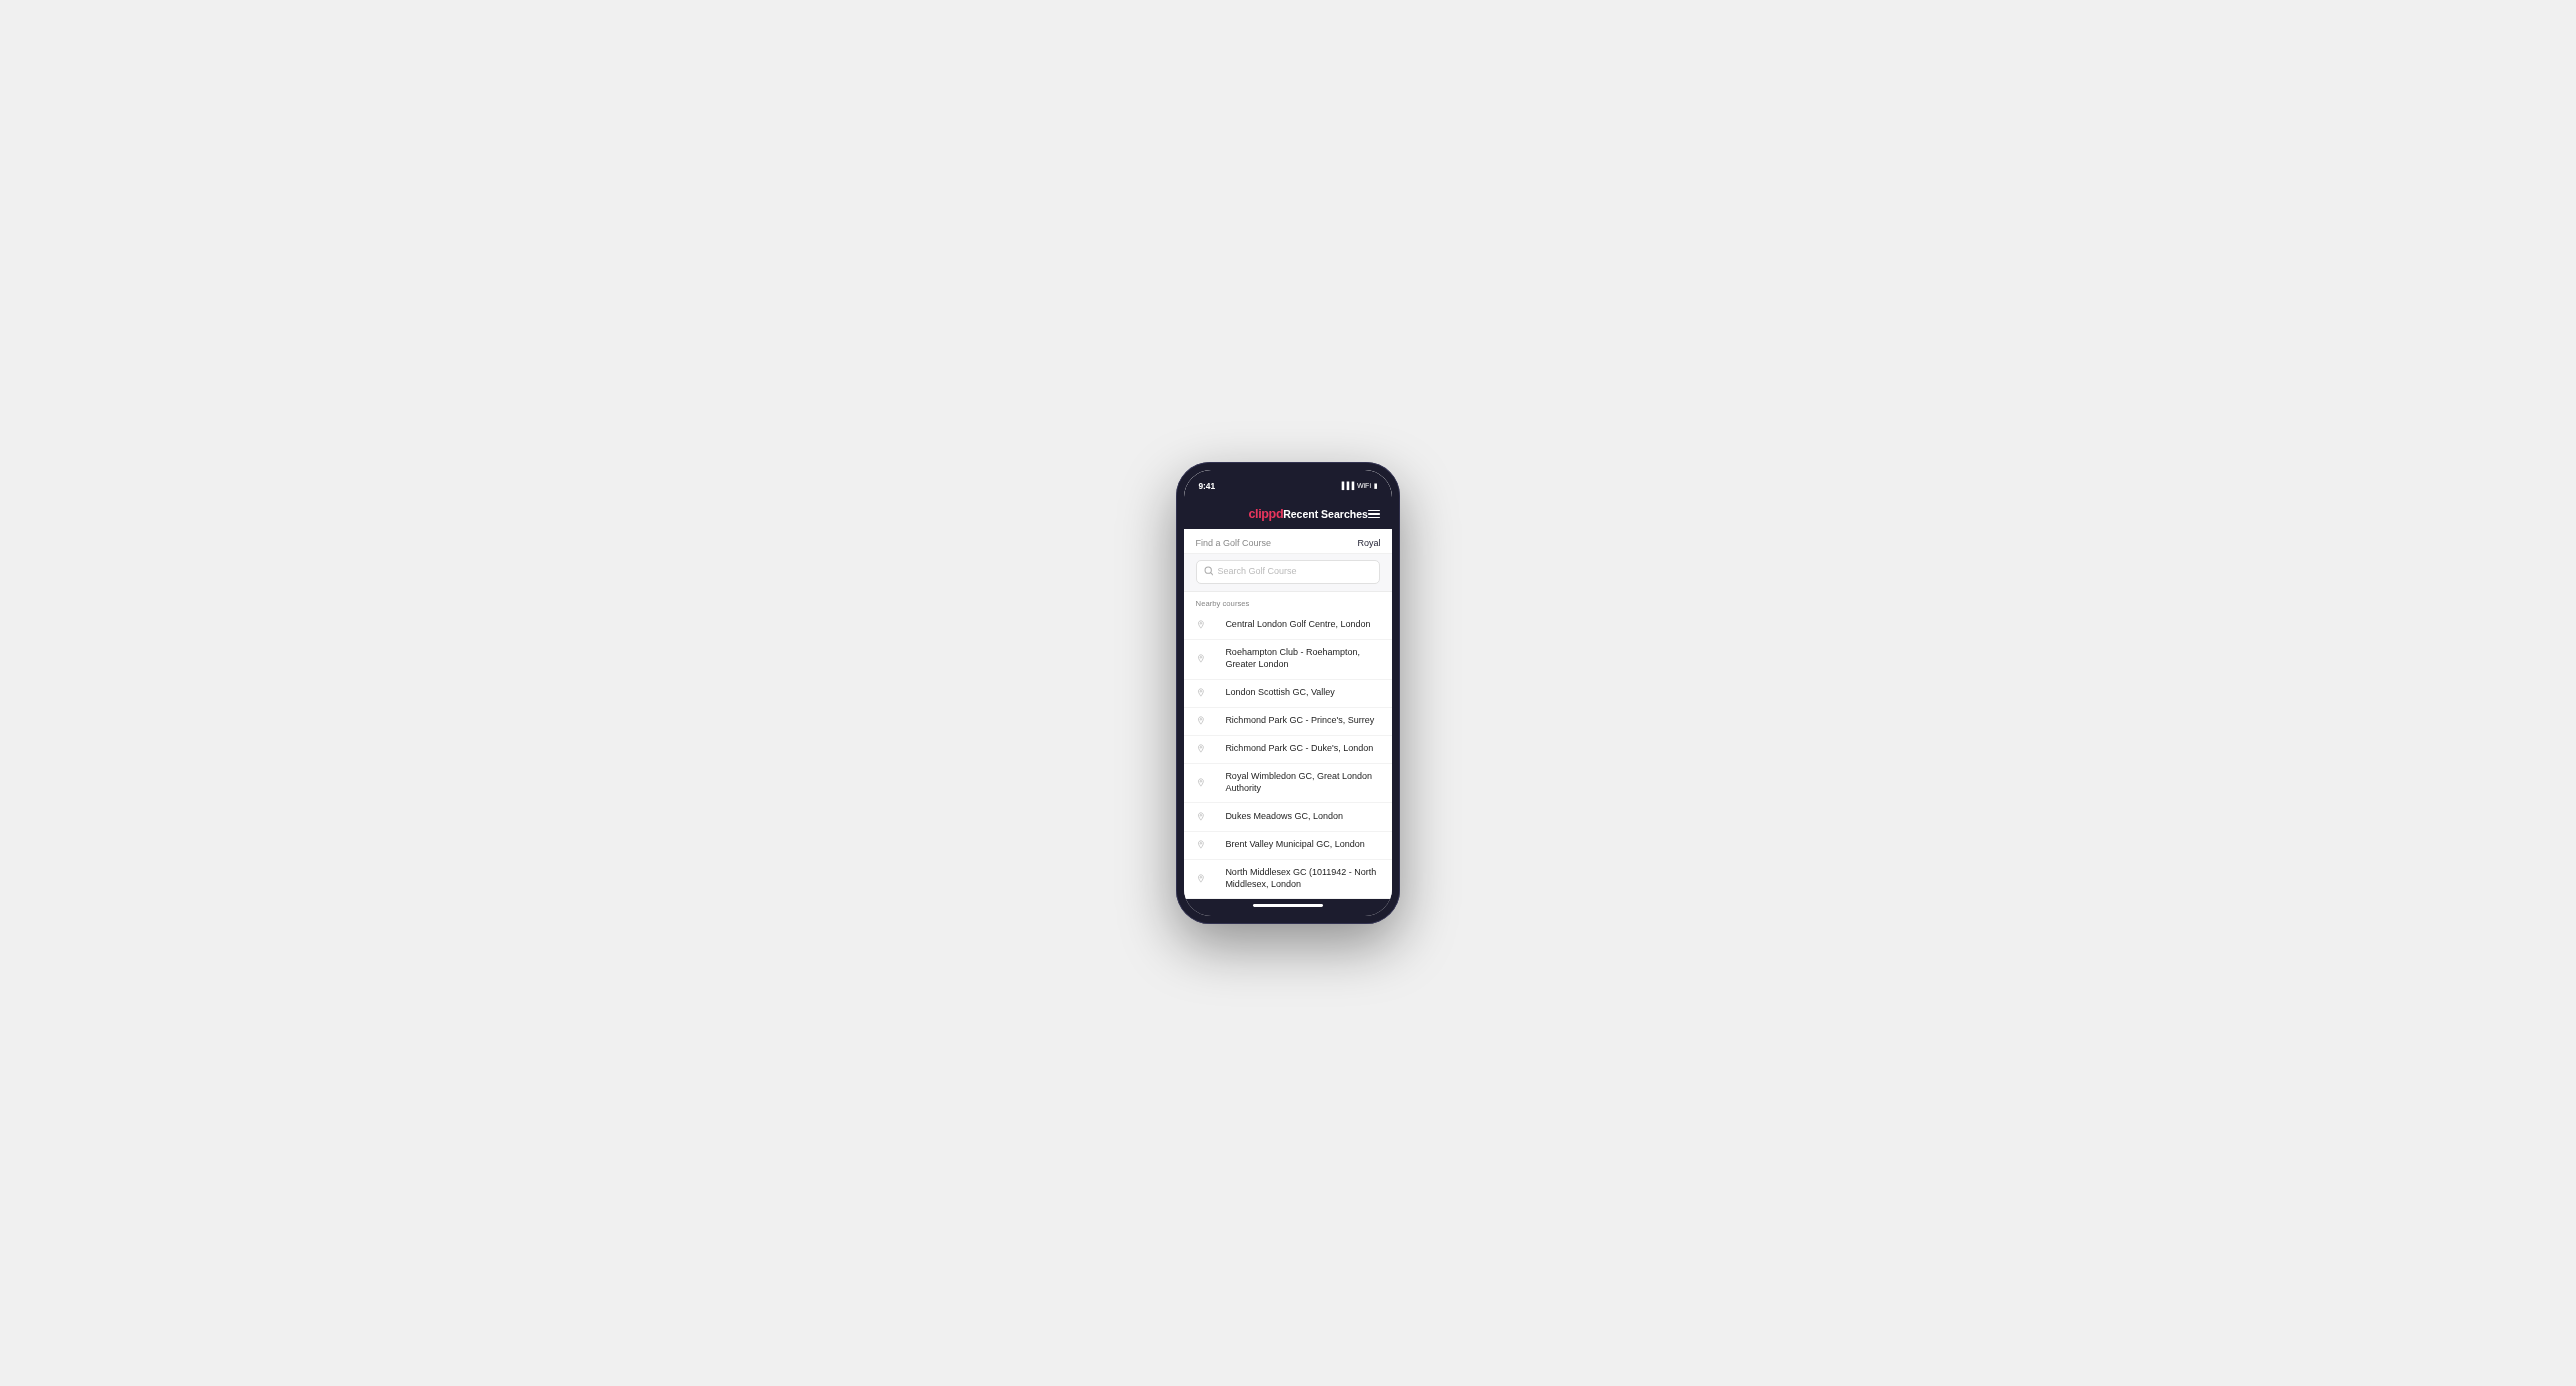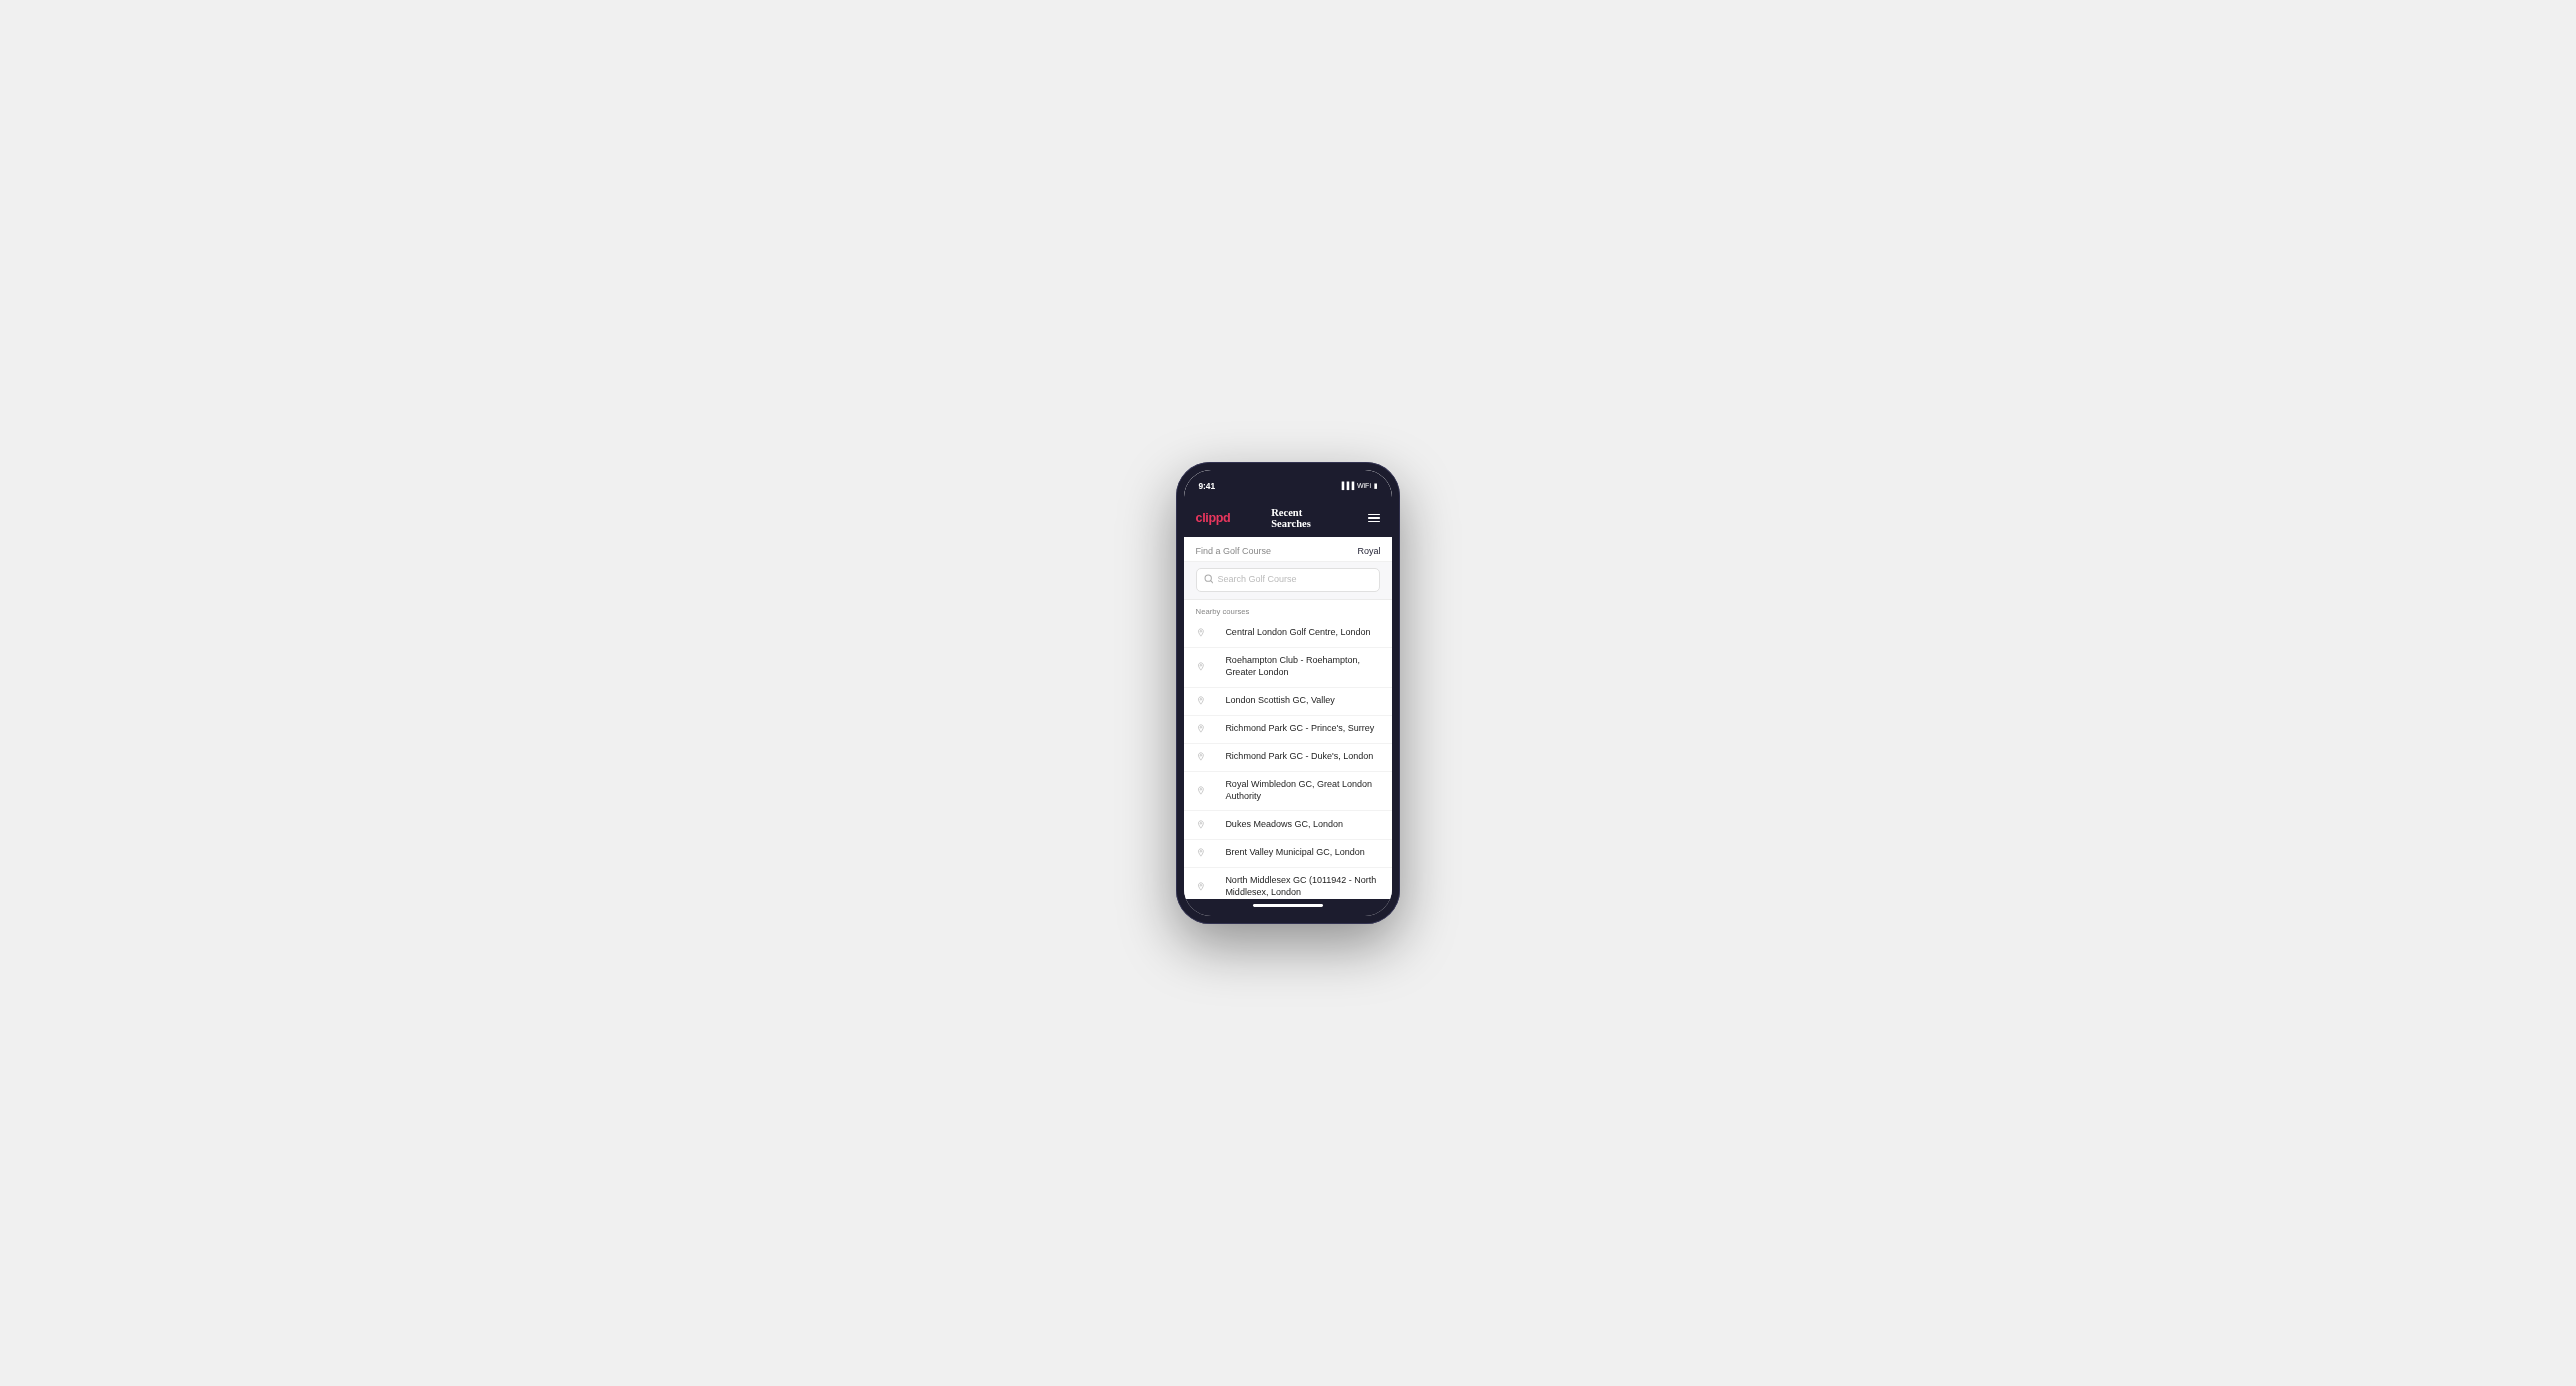--- a/index.html
+++ b/index.html
@@ -51,34 +51,32 @@
     }
     .status-icons span {
       color: #fff;
       font-size: 7px;
     }
     .nav-bar {
       background: #1c1c2e;
       padding: 5.6px 11.2px 8.4px;
       display: flex;
       align-items: center;
-      justify-content: flex-start;
-      gap: 41px;
+      justify-content: flex-end;
     }
     .logo {
       font-size: 12.6px;
       font-weight: 700;
       color: #e8365d;
       letter-spacing: -0.4px;
     }
     .nav-title {
       color: #fff;
       font-size: 10.5px;
       font-weight: 600;
-      font-family: Liberation Serif, serif;
     }
     .menu-icon {
       color: #fff;
       font-size: 11.2px;
       display: flex;
       flex-direction: column;
       gap: 2.1px;
       cursor: pointer;
     }
     .menu-icon span {

